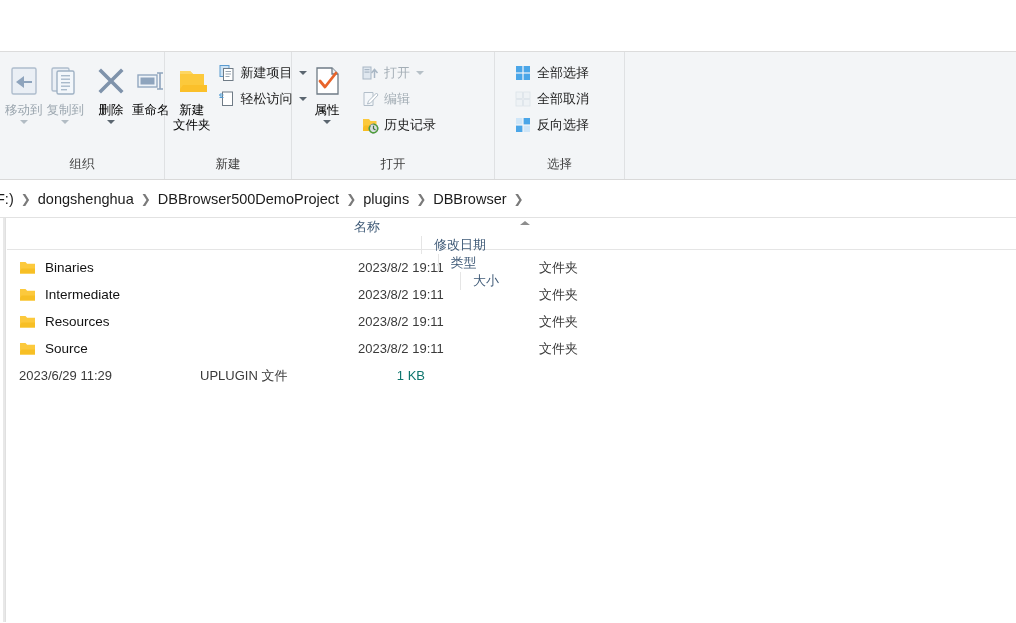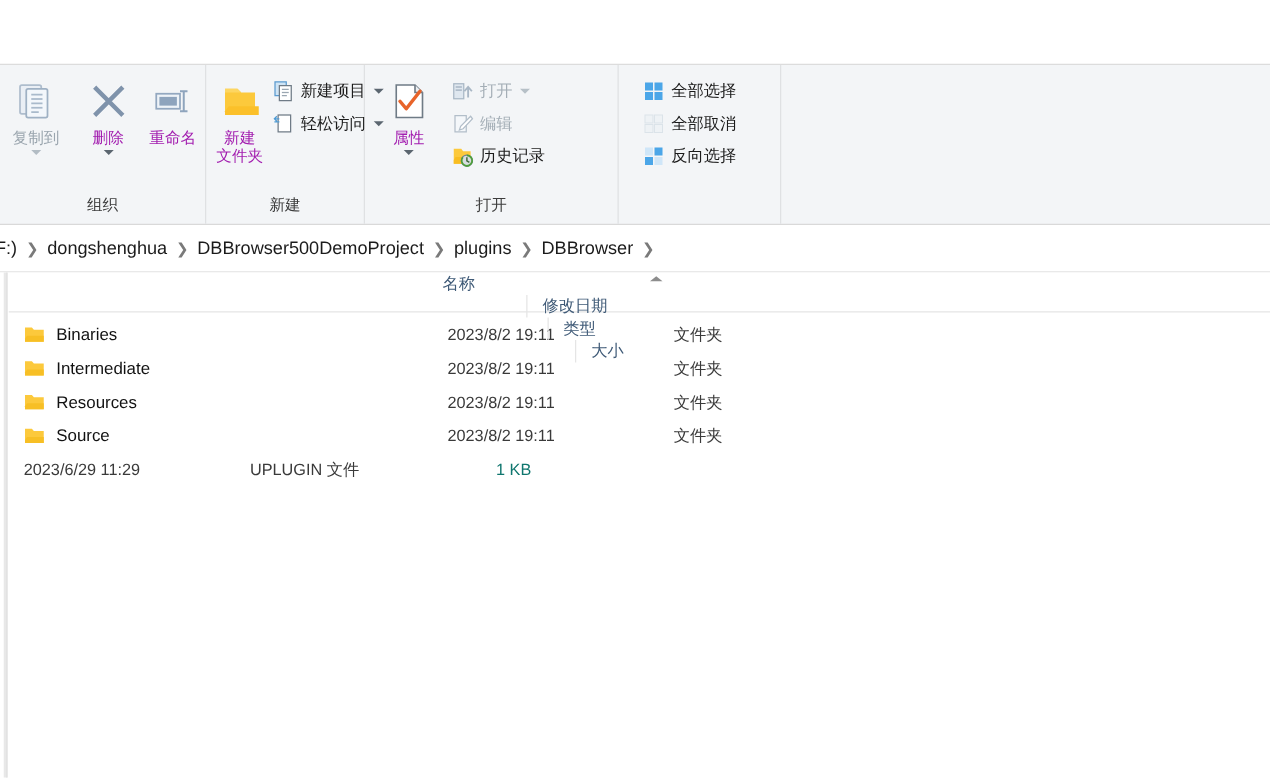--- a/index.html
+++ b/index.html
@@ -72,21 +72,21 @@
     cursor: default;
   }
   .rbtn-big .glyph {
     height: 42px;
     display: flex;
     align-items: center;
     justify-content: center;
   }
   .rbtn-big .lbl {
     font-size: 12.5px;
-    color: #a21caf;
+    color: #000000;
     text-align: center;
     line-height: 15px;
     margin-top: 1px;
     white-space: nowrap;
   }
   .rbtn-big.disabled .lbl { color: #9aa5ae; }
   .caret-down {
     display: block;
     width: 0; height: 0;
     border-left: 4px solid transparent;
@@ -265,20 +265,30 @@
 <body>
 
 <div class="window-chrome-strip"></div>
 
 <div class="ribbon">
   <div class="ribbon-groups">
 
     <div class="rgroup" style="width:165px;">
       <div class="rgroup-body" style="padding-left:3px;">
 
+        <div class="rbtn-big disabled">
+          <span class="glyph">
+            <svg class="icon-svg" width="34" height="34" viewBox="0 0 34 34">
+              <rect x="5" y="4" width="24" height="26" rx="1.5" fill="#eaeff5" stroke="#aebdcd" stroke-width="1.4"></rect>
+              <path d="M25 17 L17 17 L17 12 L9 18 L17 24 L17 19 L25 19 Z" fill="#8ea4bd"></path>
+            </svg>
+          </span>
+          <span class="lbl">移动到</span>
+          <span class="caret-down dim"></span>
+        </div>
 
         <div class="rbtn-big disabled">
           <span class="glyph">
             <svg class="icon-svg" width="34" height="34" viewBox="0 0 34 34">
               <rect x="4" y="4" width="17" height="23" rx="1.5" fill="#eaeff5" stroke="#aebdcd" stroke-width="1.4"></rect>
               <rect x="9" y="7" width="17" height="23" rx="1.5" fill="#f3f7fb" stroke="#9fb1c4" stroke-width="1.4"></rect>
               <rect x="13" y="11" width="9" height="1.4" fill="#a9bacb"></rect>
               <rect x="13" y="14.5" width="9" height="1.4" fill="#a9bacb"></rect>
               <rect x="13" y="18" width="9" height="1.4" fill="#a9bacb"></rect>
               <rect x="13" y="21.5" width="9" height="1.4" fill="#a9bacb"></rect>
@@ -447,20 +457,21 @@
                 <rect x="1" y="1" width="6.4" height="6.4" fill="#cfe6f8"></rect>
                 <rect x="8.6" y="1" width="6.4" height="6.4" fill="#4ba6e8"></rect>
                 <rect x="1" y="8.6" width="6.4" height="6.4" fill="#4ba6e8"></rect>
                 <rect x="8.6" y="8.6" width="6.4" height="6.4" fill="#cfe6f8"></rect>
               </svg>
             </span>
             <span class="lbl">反向选择</span>
           </div>
         </div>
       </div>
+      <div class="rgroup-label">选择</div>
     </div>
 
     <div class="rgroup" style="flex:1; border-right:none;"></div>
 
   </div>
 </div>
 
 <div class="addressbar">
   <span class="crumb clipped">F:)</span>
   <span class="crumb-sep">❯</span>

